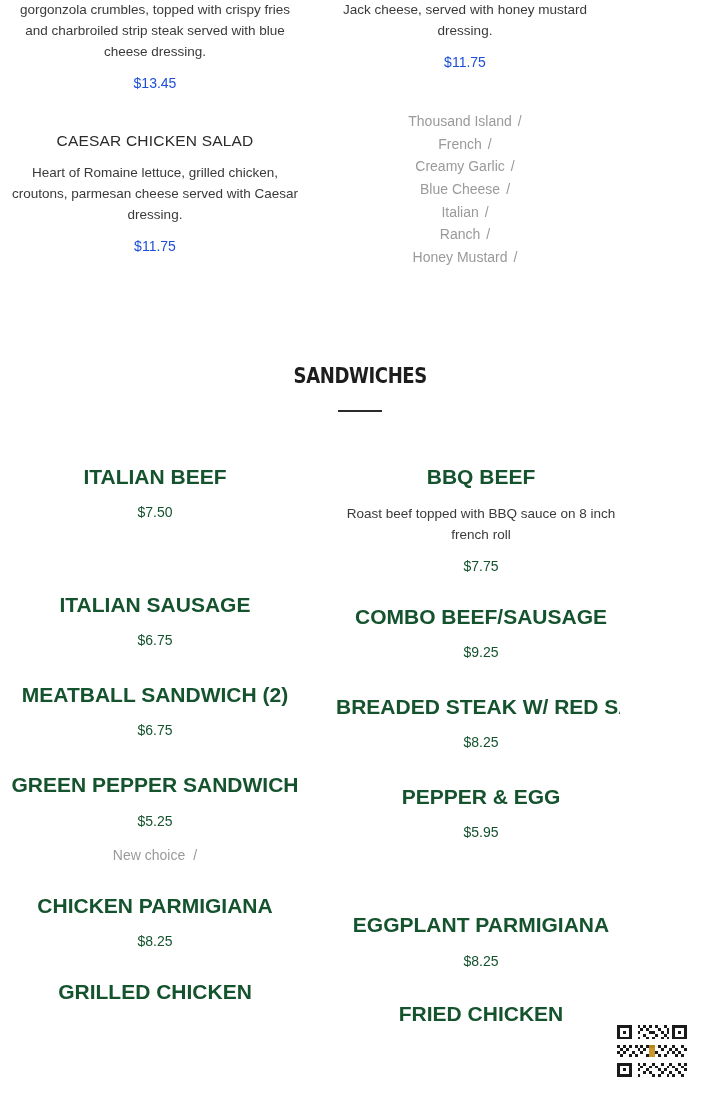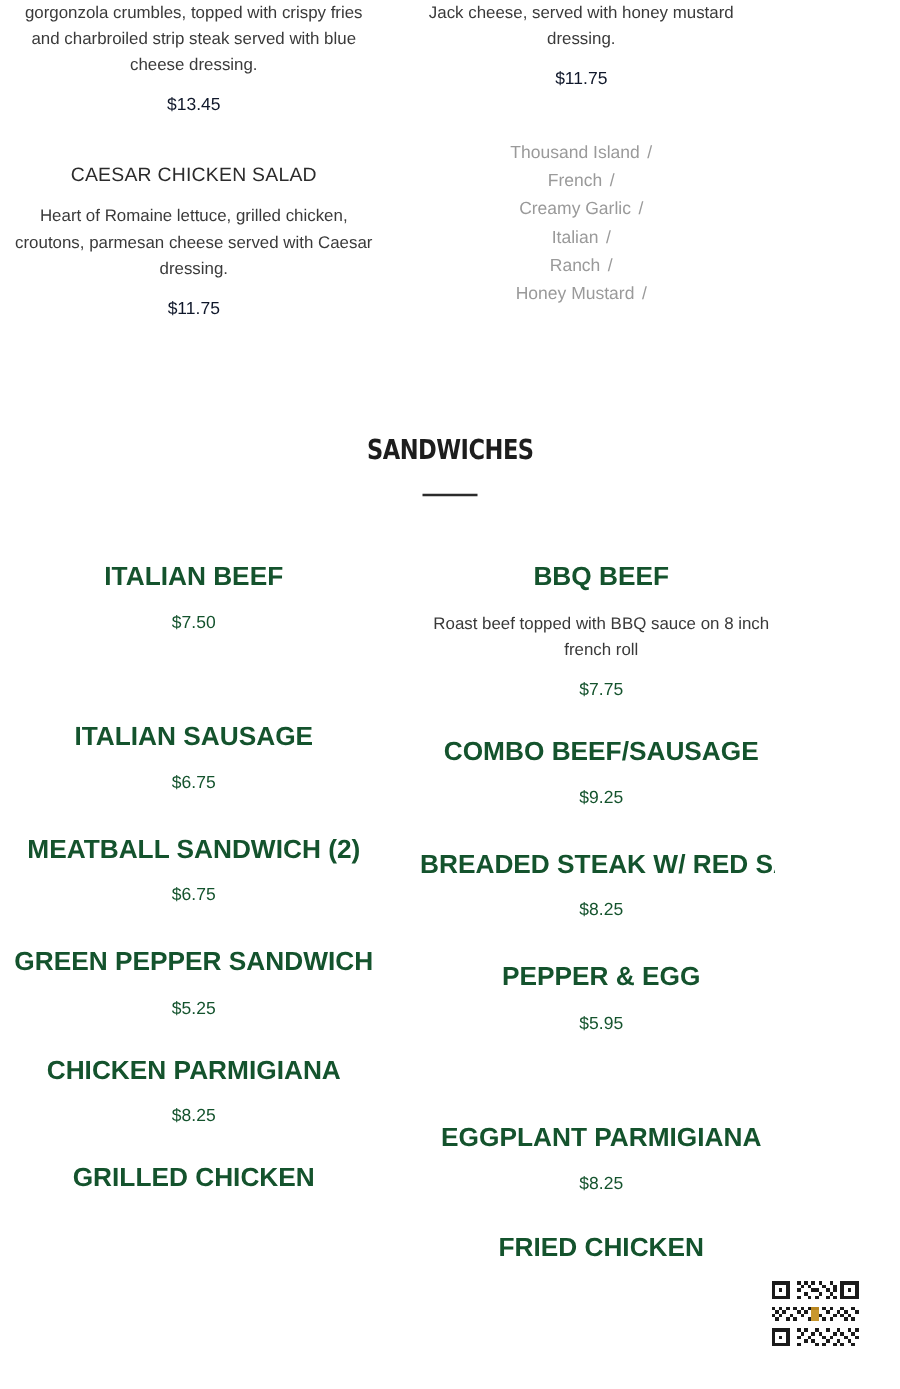--- a/index.html
+++ b/index.html
@@ -42,21 +42,21 @@
     font-size: 13.5px;
     color: #3a3a3a;
     line-height: 1.55;
     margin: 0 0 12px 0;
     max-width: 290px;
     margin-left: auto;
     margin-right: auto;
   }
   .item-price {
     font-size: 14px;
-    color: #0f172a;
+    color: #1d4ed8;
     margin: 0;
   }
 
   
   .partial-desc {
     font-size: 13.5px;
     color: #3a3a3a;
     line-height: 1.55;
     margin: 0 0 12px 0;
   }
@@ -173,20 +173,21 @@
     <div class="col col-right clipped-right">
       <div class="item right-partial-wrap">
         <p class="partial-desc">Jack cheese, served with honey mustard dressing.</p>
         <p class="item-price">$11.75</p>
       </div>
       <div class="item" style="margin-top:40px;">
         <ul class="dressing-list">
           <li><span>Thousand Island</span><span class="slash">/</span></li>
           <li><span>French</span><span class="slash">/</span></li>
           <li><span>Creamy Garlic</span><span class="slash">/</span></li>
+          <li><span>Blue Cheese</span><span class="slash">/</span></li>
           <li><span>Italian</span><span class="slash">/</span></li>
           <li><span>Ranch</span><span class="slash">/</span></li>
           <li><span>Honey Mustard</span><span class="slash">/</span></li>
         </ul>
       </div>
     </div>
   </div>
 
   <div class="section-header">
     <div class="section-title">SANDWICHES</div>
@@ -203,20 +204,21 @@
         <h3 class="sw-title">ITALIAN SAUSAGE</h3>
         <p class="sw-price">$6.75</p>
       </div>
       <div class="sw-item" style="margin-top:34px;">
         <h3 class="sw-title">MEATBALL SANDWICH (2)</h3>
         <p class="sw-price">$6.75</p>
       </div>
       <div class="sw-item" style="margin-top:34px;">
         <h3 class="sw-title">GREEN PEPPER SANDWICH</h3>
         <p class="sw-price">$5.25</p>
+        <p class="new-choice"><span>New choice</span><span class="slash">/</span></p>
       </div>
       <div class="sw-item" style="margin-top:30px;">
         <h3 class="sw-title">CHICKEN PARMIGIANA</h3>
         <p class="sw-price">$8.25</p>
       </div>
       <div class="sw-item row-bottom" style="margin-top:20px;">
         <h3 class="sw-title">GRILLED CHICKEN</h3>
       </div>
     </div>
 

